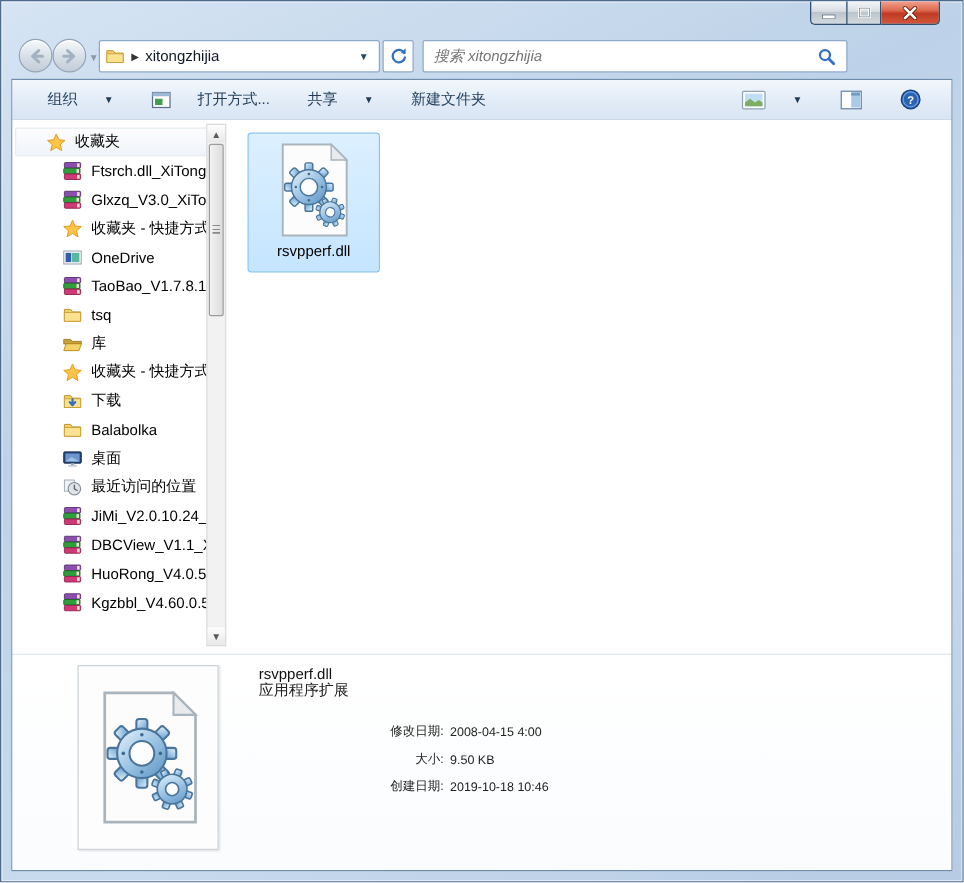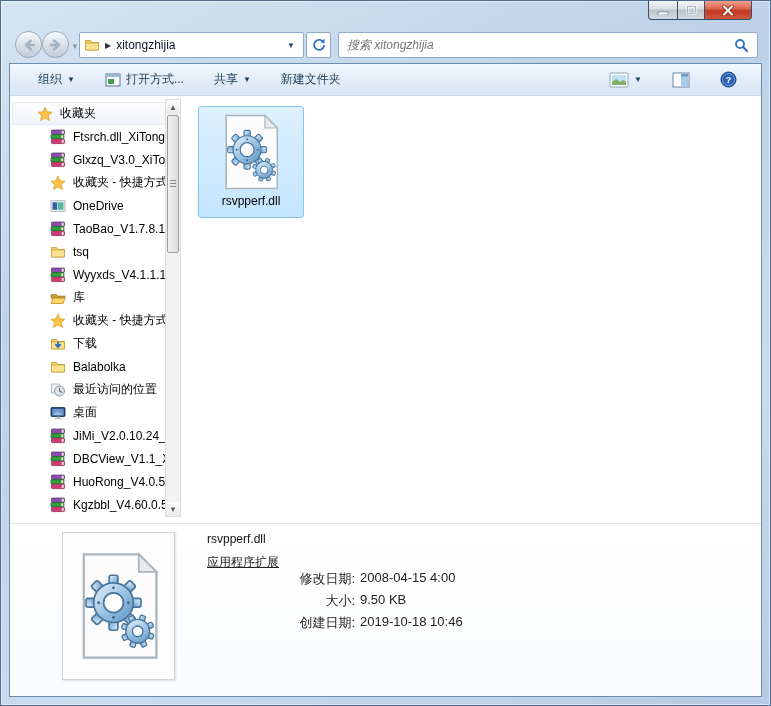--- a/index.html
+++ b/index.html
@@ -24,28 +24,28 @@
     background:linear-gradient(#f7fafc,#d6dee6 55%,#c3cdd8); border:1px solid #94a5b8;
     box-shadow:inset 0 1px 0 #fff; display:flex; align-items:center; justify-content:center;}
   .navbtn.back{ left:6px;} .navbtn.fwd{ left:33px;}
   .nav-chevron{ position:absolute; left:62px; top:15px; font-size:8px; color:#8b98a6;}
   .abox{ position:absolute; top:5px; height:26px; background:#fff; border:1px solid #8eaacb; border-radius:2px; display:flex; align-items:center;}
   .addr{ left:70px; width:225px; padding:0 4px;}
   .addr .crumb-arrow{ font-size:8px; color:#333; margin:0 5px;}
   .addr .path-text{ font-size:12px; color:#0f172a;}
   .addr .addr-drop{ margin-left:auto; font-size:8px; color:#24496e; padding-right:4px;}
   .refreshbox{ left:297px; width:25px; justify-content:center;}
-  .searchbox{ left:329px; width:420px; padding:0 8px;}
+  .searchbox{ left:329px; width:340px; padding:0 8px;}
   .searchbox input{ border:none; outline:none; flex:1; font-size:12px; font-style:italic; color:#7b8794; font-family:inherit; background:transparent;}
   
   .client{ position:absolute; left:8px; right:8px; top:62px; bottom:8px; background:#fff; border:1px solid #6e8cab; }
   .toolbar{ position:absolute; left:0; right:0; top:0; height:32px;
     background:linear-gradient(#f2f7fd,#e3edf8 50%,#d8e5f3); border-bottom:1px solid #cad8e8;
     display:flex; align-items:center; padding:0 10px 0 20px; }
-  .tbtn{ display:flex; align-items:center; gap:5px; font-size:12px; color:#1e3c57; padding:4px 8px; border-radius:2px; cursor:default; white-space:nowrap;}
+  .tbtn{ display:flex; align-items:center; gap:21px; font-size:12px; color:#1e3c57; padding:4px 8px; border-radius:2px; cursor:default; white-space:nowrap;}
   .tbtn .drop{ font-size:8px; color:#1e3c57;}
   .tbar-right{ margin-left:auto; display:flex; align-items:center; gap:14px; padding-right:6px;}
   
   .sidebar{ position:absolute; left:0; top:32px; width:172px; bottom:173px; background:#fff; overflow:hidden; padding-top:6px;}
   .side-item{ display:flex; align-items:center; height:23px; padding-left:40px; gap:7px; white-space:nowrap; overflow:hidden; font-size:12px; color:#000; cursor:default;}
   .side-item.header{ padding-left:24px;
     background:linear-gradient(#fdfdfe,#f0f4f9); border:1px solid #e4ebf3; border-radius:2px; margin:0 14px 0 2px;}
   .sicon{ width:16px; height:16px; flex:0 0 16px; display:inline-flex;}
   .slabel{ overflow:hidden; }
   .side-scroll{ position:absolute; right:1px; top:3px; width:16px; height:418px; background:#f2f2f2; border:1px solid #dcdcdc;}
@@ -58,23 +58,23 @@
   .content{ position:absolute; left:172px; right:0; top:32px; bottom:173px; background:#fff;}
   .file-tile{ position:absolute; left:16px; top:10px; width:106px; height:112px;
     background:linear-gradient(#dcf0ff,#c5e5ff); border:1px solid #86c4f2; border-radius:3px;
     display:flex; flex-direction:column; align-items:center; cursor:default;}
   .file-tile svg{ margin-top:5px;}
   .file-label{ font-size:12px; color:#000; margin-top:2px;}
   
   .details{ position:absolute; left:0; right:0; bottom:0; height:173px; background:linear-gradient(#ffffff,#fafcfe); border-top:1px solid #dde5ee;}
   .dicon-box{ position:absolute; left:52px; top:8px; width:113px; height:148px; background:#fdfdfd; border:1px solid #cdd3d9; box-shadow:1px 1px 2px rgba(0,0,0,.12); display:flex; align-items:center; justify-content:center;}
   .dname{ position:absolute; left:197px; top:8px; font-size:12px; color:#111;}
-  .dtype{ position:absolute; left:197px; top:30px; font-size:12px; color:#222;text-decoration:underline;}
+  .dtype{ position:absolute; left:197px; top:20px; font-size:12px; color:#222;}
   .drows{ position:absolute; left:197px; top:46px;}
-  .drow{ display:flex; height:22px; align-items:flex-start; font-size:13px; color:#222;}
+  .drow{ display:flex; height:22px; align-items:flex-end; font-size:10px; color:#222;}
   .dlabel{ width:148px; text-align:right; }
   .dvalue{ margin-left:5px; }
   svg{ display:block; }
 </style>
 </head>
 <body>
 
 <div class="window">
 
   <div class="win-controls">
@@ -259,33 +259,20 @@
               <svg width="16" height="16" viewBox="0 0 16 16">
                 <path d="M1.5 3.5 h5 l1.5 2 h6.5 v7.5 h-13 z" fill="#f3cf68" stroke="#c1952e" stroke-width="0.8"></path>
                 <path d="M1.5 6 h13 v7 h-13 z" fill="#fbe291" stroke="#c1952e" stroke-width="0.6"></path>
               </svg>
             </span>
             <span class="slabel">tsq</span>
           </div>
           <div class="side-item">
             <span class="sicon">
               <svg width="16" height="16" viewBox="0 0 16 16">
-                <rect x="1.5" y="1" width="13" height="4.4" rx="0.8" fill="#8d4fae" stroke="#552c6e" stroke-width="0.7"></rect>
-                <rect x="11.7" y="1.7" width="2" height="3" fill="#efe3d2"></rect>
-                <rect x="1" y="5.6" width="13" height="4.4" rx="0.8" fill="#2f9e3c" stroke="#1d6426" stroke-width="0.7"></rect>
-                <rect x="11.2" y="6.3" width="2" height="3" fill="#efe3d2"></rect>
-                <rect x="1.5" y="10.2" width="13" height="4.4" rx="0.8" fill="#cf3a76" stroke="#8c204c" stroke-width="0.7"></rect>
-                <rect x="11.7" y="10.9" width="2" height="3" fill="#efe3d2"></rect>
-              </svg>
-            </span>
-            <span class="slabel">Wyyxds_V4.1.1.1</span>
-          </div>
-          <div class="side-item">
-            <span class="sicon">
-              <svg width="16" height="16" viewBox="0 0 16 16">
                 <path d="M1 4.5 h5.5 l1.2 1.6 H15 v2 H1 z" fill="#c9a23e" stroke="#9a7420" stroke-width="0.7"></path>
                 <path d="M2.8 8 H15 l-1.8 5.5 H1 z" fill="#f5d26a" stroke="#b8860b" stroke-width="0.7"></path>
               </svg>
             </span>
             <span class="slabel">库</span>
           </div>
           <div class="side-item">
             <span class="sicon">
               <svg width="16" height="16" viewBox="0 0 16 16">
                 <path d="M8 1.2 L10 5.8 L15 6.3 L11.2 9.6 L12.4 14.5 L8 11.8 L3.6 14.5 L4.8 9.6 L1 6.3 L6 5.8 Z" fill="#fdc447" stroke="#e09b20" stroke-width="0.8"></path>
@@ -304,42 +291,42 @@
             <span class="slabel">下载</span>
           </div>
           <div class="side-item">
             <span class="sicon">
               <svg width="16" height="16" viewBox="0 0 16 16">
                 <path d="M1.5 3.5 h5 l1.5 2 h6.5 v7.5 h-13 z" fill="#f3cf68" stroke="#c1952e" stroke-width="0.8"></path>
                 <path d="M1.5 6 h13 v7 h-13 z" fill="#fbe291" stroke="#c1952e" stroke-width="0.6"></path>
               </svg>
             </span>
             <span class="slabel">Balabolka</span>
-          </div>
-          <div class="side-item">
-            <span class="sicon">
-              <svg width="16" height="16" viewBox="0 0 16 16">
-                <rect x="1.5" y="2" width="8" height="9" fill="#eef1f4" stroke="#9aa6b2" stroke-width="0.7"></rect>
-                <circle cx="9.5" cy="9" r="5" fill="#dfe3e8" stroke="#808c99" stroke-width="0.9"></circle>
-                <path d="M9.5 6.2 V9 l2.2 1.4" stroke="#5a6775" stroke-width="1.1" fill="none" stroke-linecap="round"></path>
-              </svg>
-            </span>
-            <span class="slabel">最近访问的位置</span>
           </div>
           <div class="side-item">
             <span class="sicon">
               <svg width="16" height="16" viewBox="0 0 16 16">
                 <rect x="1" y="2.5" width="14" height="9" rx="0.8" fill="#24477c" stroke="#16294e" stroke-width="0.8"></rect>
                 <rect x="2.3" y="3.8" width="11.4" height="6.4" fill="#6e95ce"></rect>
                 <path d="M2.3 10.2 l5 -3.6 6.4 3.6 z" fill="#9cc0ea"></path>
                 <rect x="6.6" y="11.5" width="2.8" height="1.6" fill="#9aa6b5"></rect>
                 <rect x="4.5" y="13.1" width="7" height="1.3" fill="#c3ccd6"></rect>
               </svg>
             </span>
             <span class="slabel">桌面</span>
+          </div>
+          <div class="side-item">
+            <span class="sicon">
+              <svg width="16" height="16" viewBox="0 0 16 16">
+                <rect x="1.5" y="2" width="8" height="9" fill="#eef1f4" stroke="#9aa6b2" stroke-width="0.7"></rect>
+                <circle cx="9.5" cy="9" r="5" fill="#dfe3e8" stroke="#808c99" stroke-width="0.9"></circle>
+                <path d="M9.5 6.2 V9 l2.2 1.4" stroke="#5a6775" stroke-width="1.1" fill="none" stroke-linecap="round"></path>
+              </svg>
+            </span>
+            <span class="slabel">最近访问的位置</span>
           </div>
           <div class="side-item">
             <span class="sicon">
               <svg width="16" height="16" viewBox="0 0 16 16">
                 <rect x="1.5" y="1" width="13" height="4.4" rx="0.8" fill="#8d4fae" stroke="#552c6e" stroke-width="0.7"></rect>
                 <rect x="11.7" y="1.7" width="2" height="3" fill="#efe3d2"></rect>
                 <rect x="1" y="5.6" width="13" height="4.4" rx="0.8" fill="#2f9e3c" stroke="#1d6426" stroke-width="0.7"></rect>
                 <rect x="11.2" y="6.3" width="2" height="3" fill="#efe3d2"></rect>
                 <rect x="1.5" y="10.2" width="13" height="4.4" rx="0.8" fill="#cf3a76" stroke="#8c204c" stroke-width="0.7"></rect>
                 <rect x="11.7" y="10.9" width="2" height="3" fill="#efe3d2"></rect>

